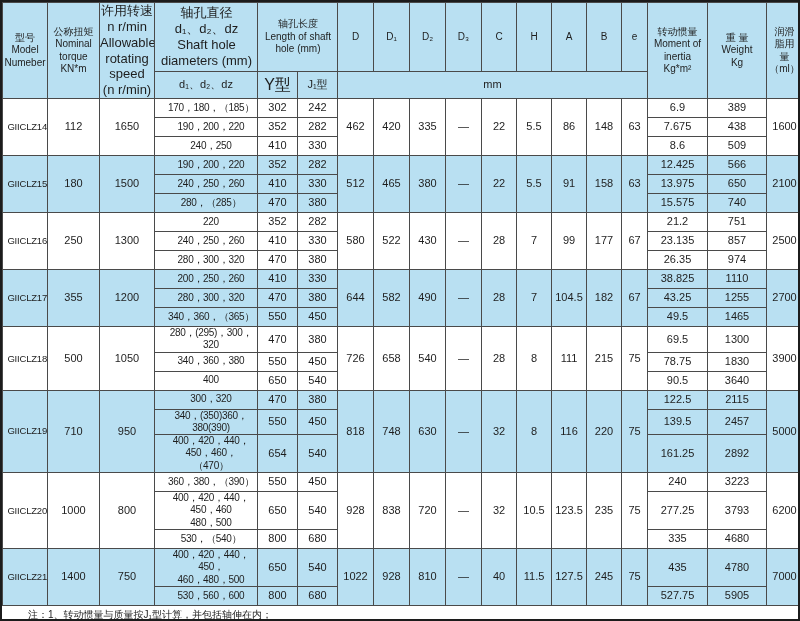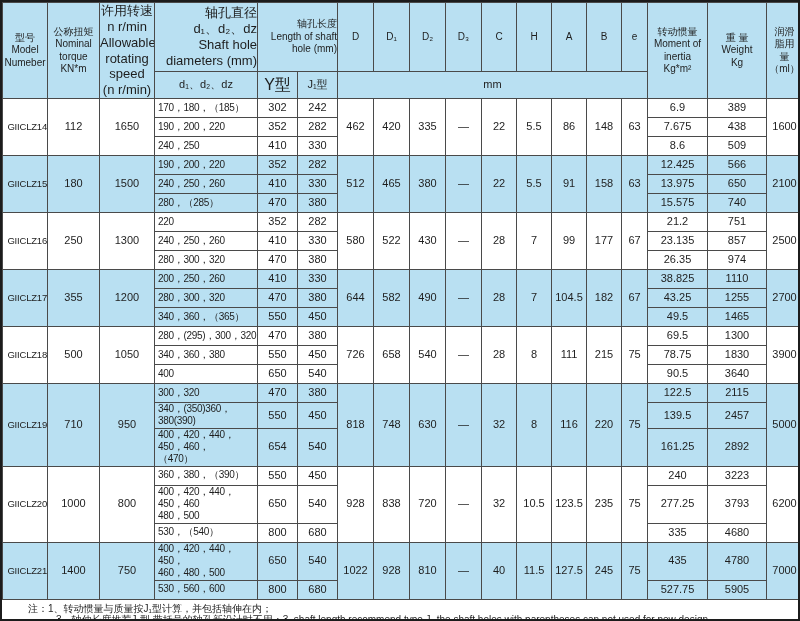--- a/index.html
+++ b/index.html
@@ -8,27 +8,27 @@
     font-family:"Liberation Sans","DejaVu Sans",sans-serif;color:#1e1e1e;
     overflow:hidden;
   }
   table{border-collapse:collapse;table-layout:fixed;width:796px;}
   td{
     border:1px solid #4a4a4a;padding:0;font-size:11px;text-align:center;
     vertical-align:middle;overflow:hidden;line-height:1.22;
   }
   .hd{background:#b9e0f2;white-space:pre-line;font-size:10px;}
   .hd.small{font-size:13px;}
-  .hd.left{text-align:right;padding-left:1px;margin-left:43px;}
+  .hd.left{text-align:center;padding-left:1px;margin-left:43px;}
   .gb td{background:#b9e0f2;}
   .r{height:19px;}
   .tall{height:38px;}
   .hr1{height:48px;}
   .hr2{height:26px;}
-  .dia{text-align:left;padding-left:3px;font-size:10px;white-space:pre-line;letter-spacing:-0.3px;}
+  .dia{text-align:center;padding-left:10px;font-size:10px;white-space:pre-line;letter-spacing:-0.3px;}
   .model{font-size:9.5px;text-align:right;padding-left:1px;letter-spacing:-0.2px;}
   .notes{padding:3px 4px 0 0;font-size:10px;line-height:11.5px;background:#fff;}
   .n1{padding-left:26px;}
   .n2{padding-left:54px;}
 </style>
 </head>
 <body>
 
 <div class="frame">
 <table>

